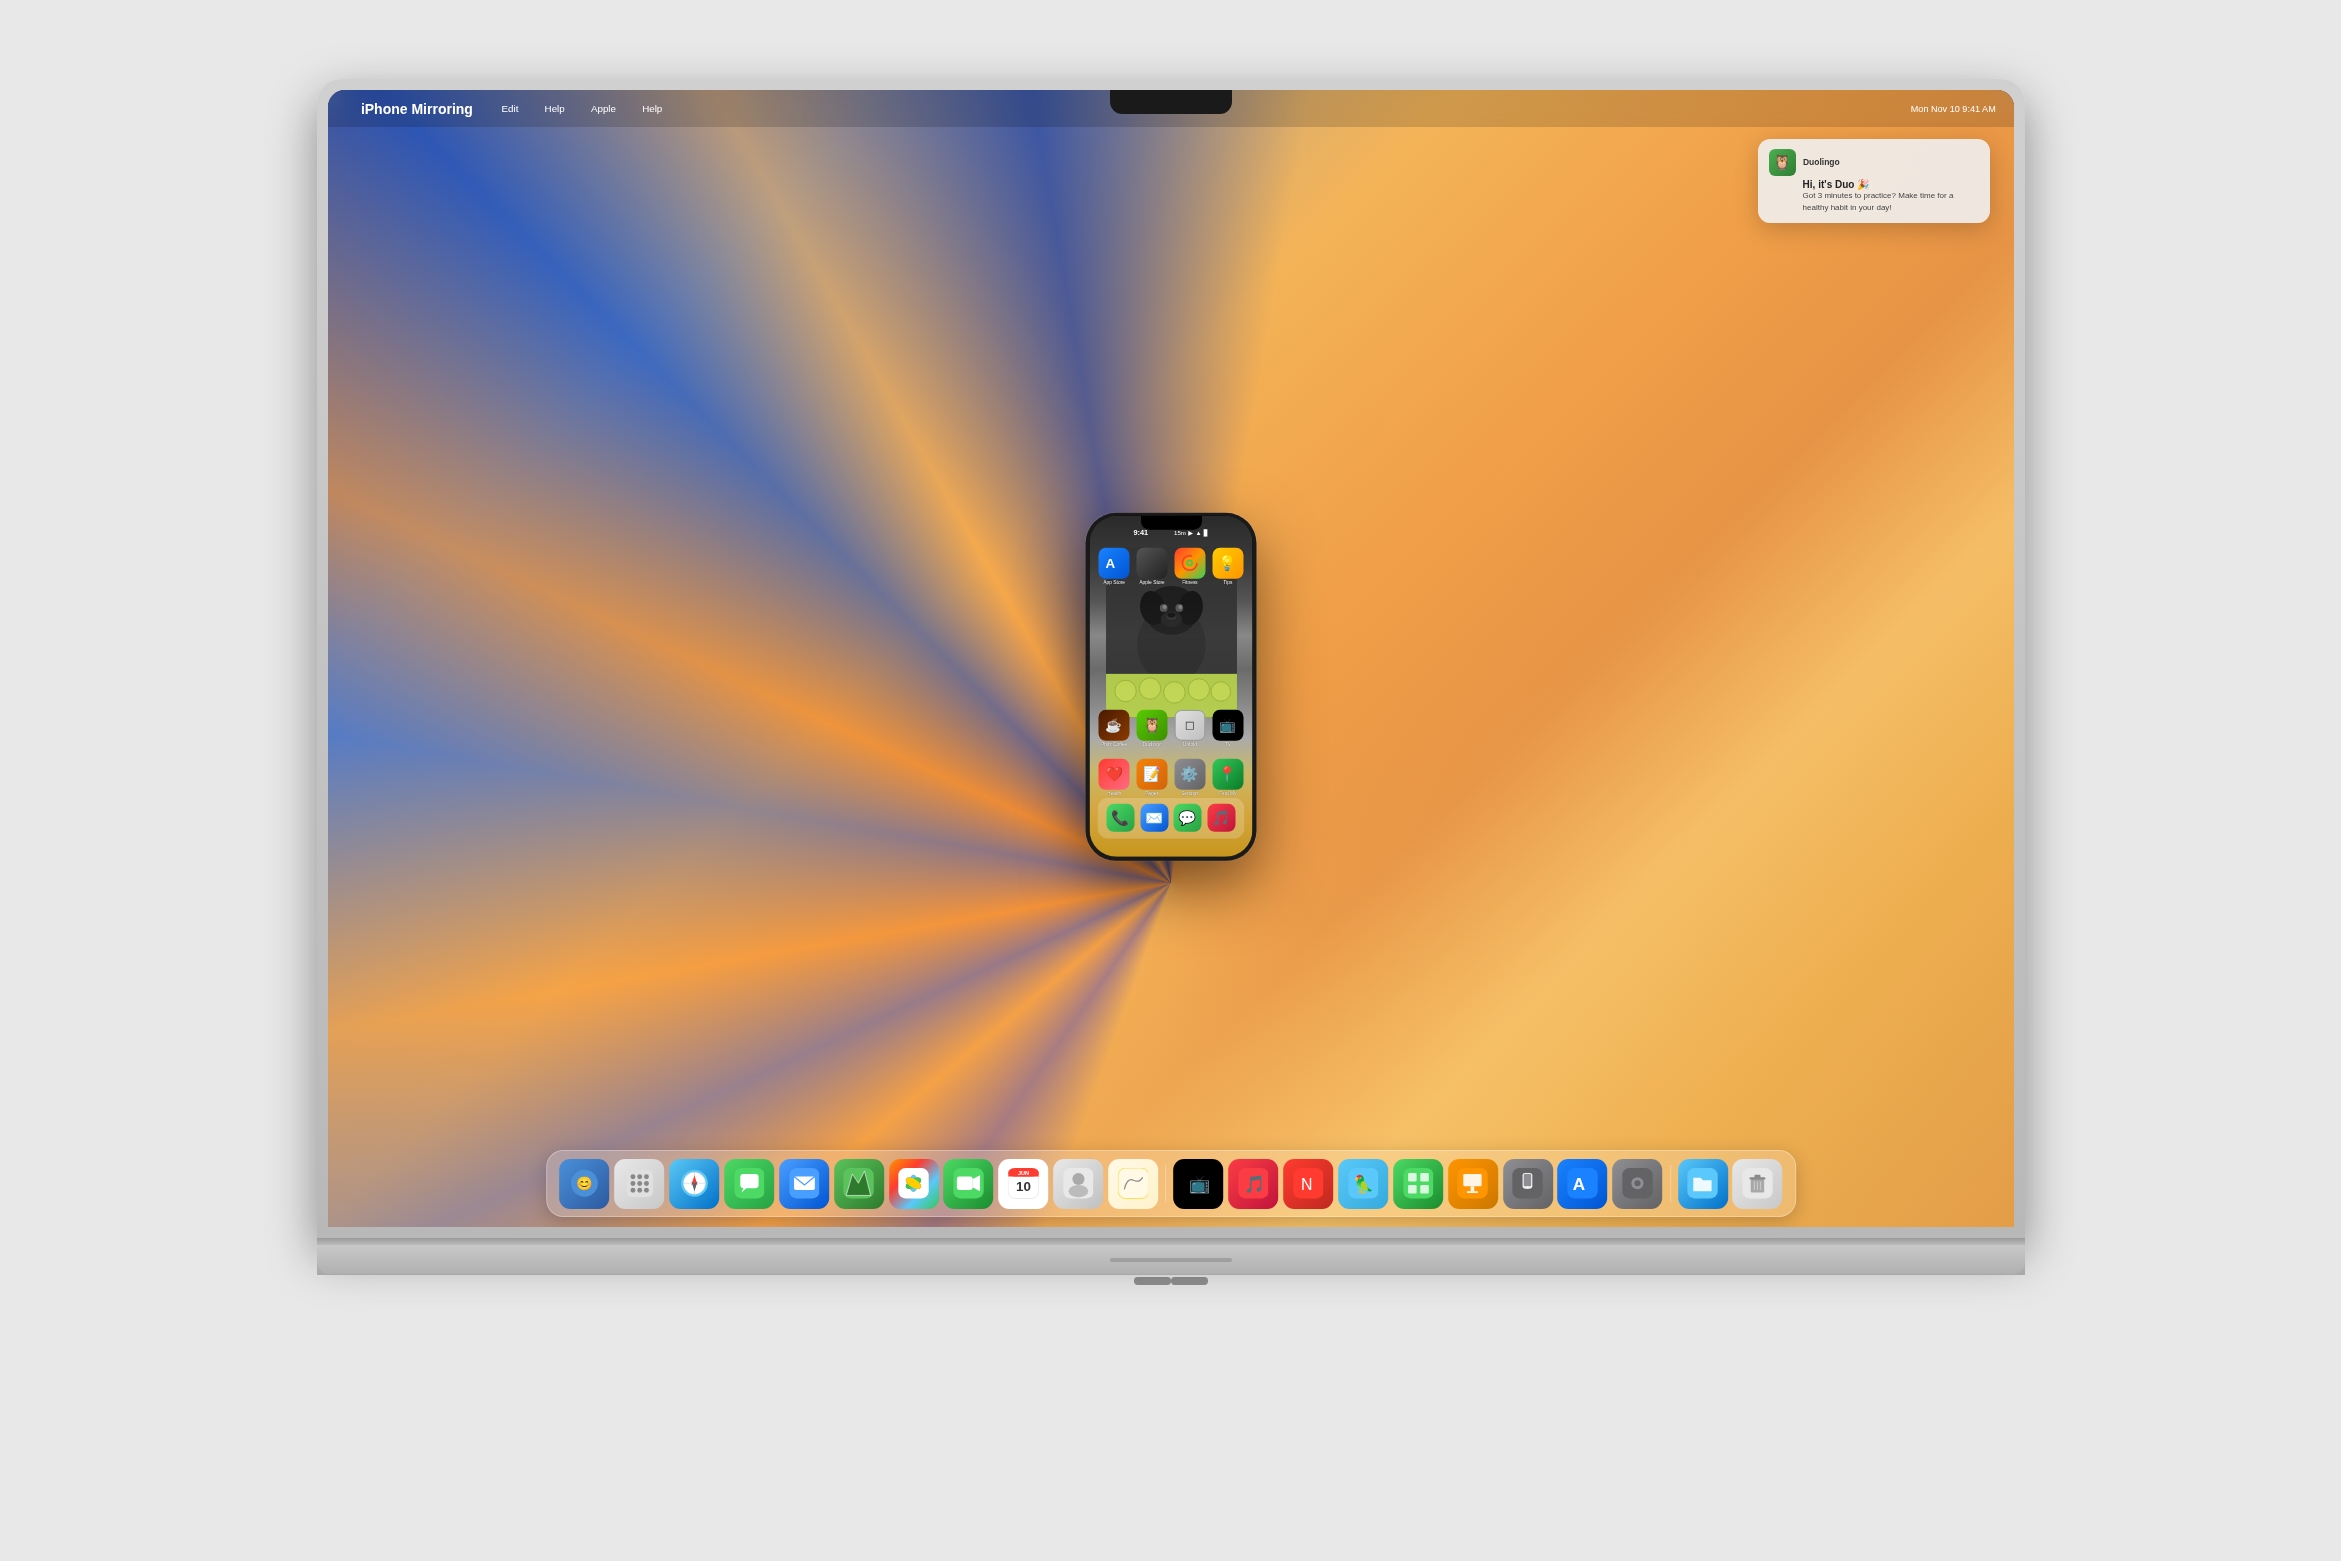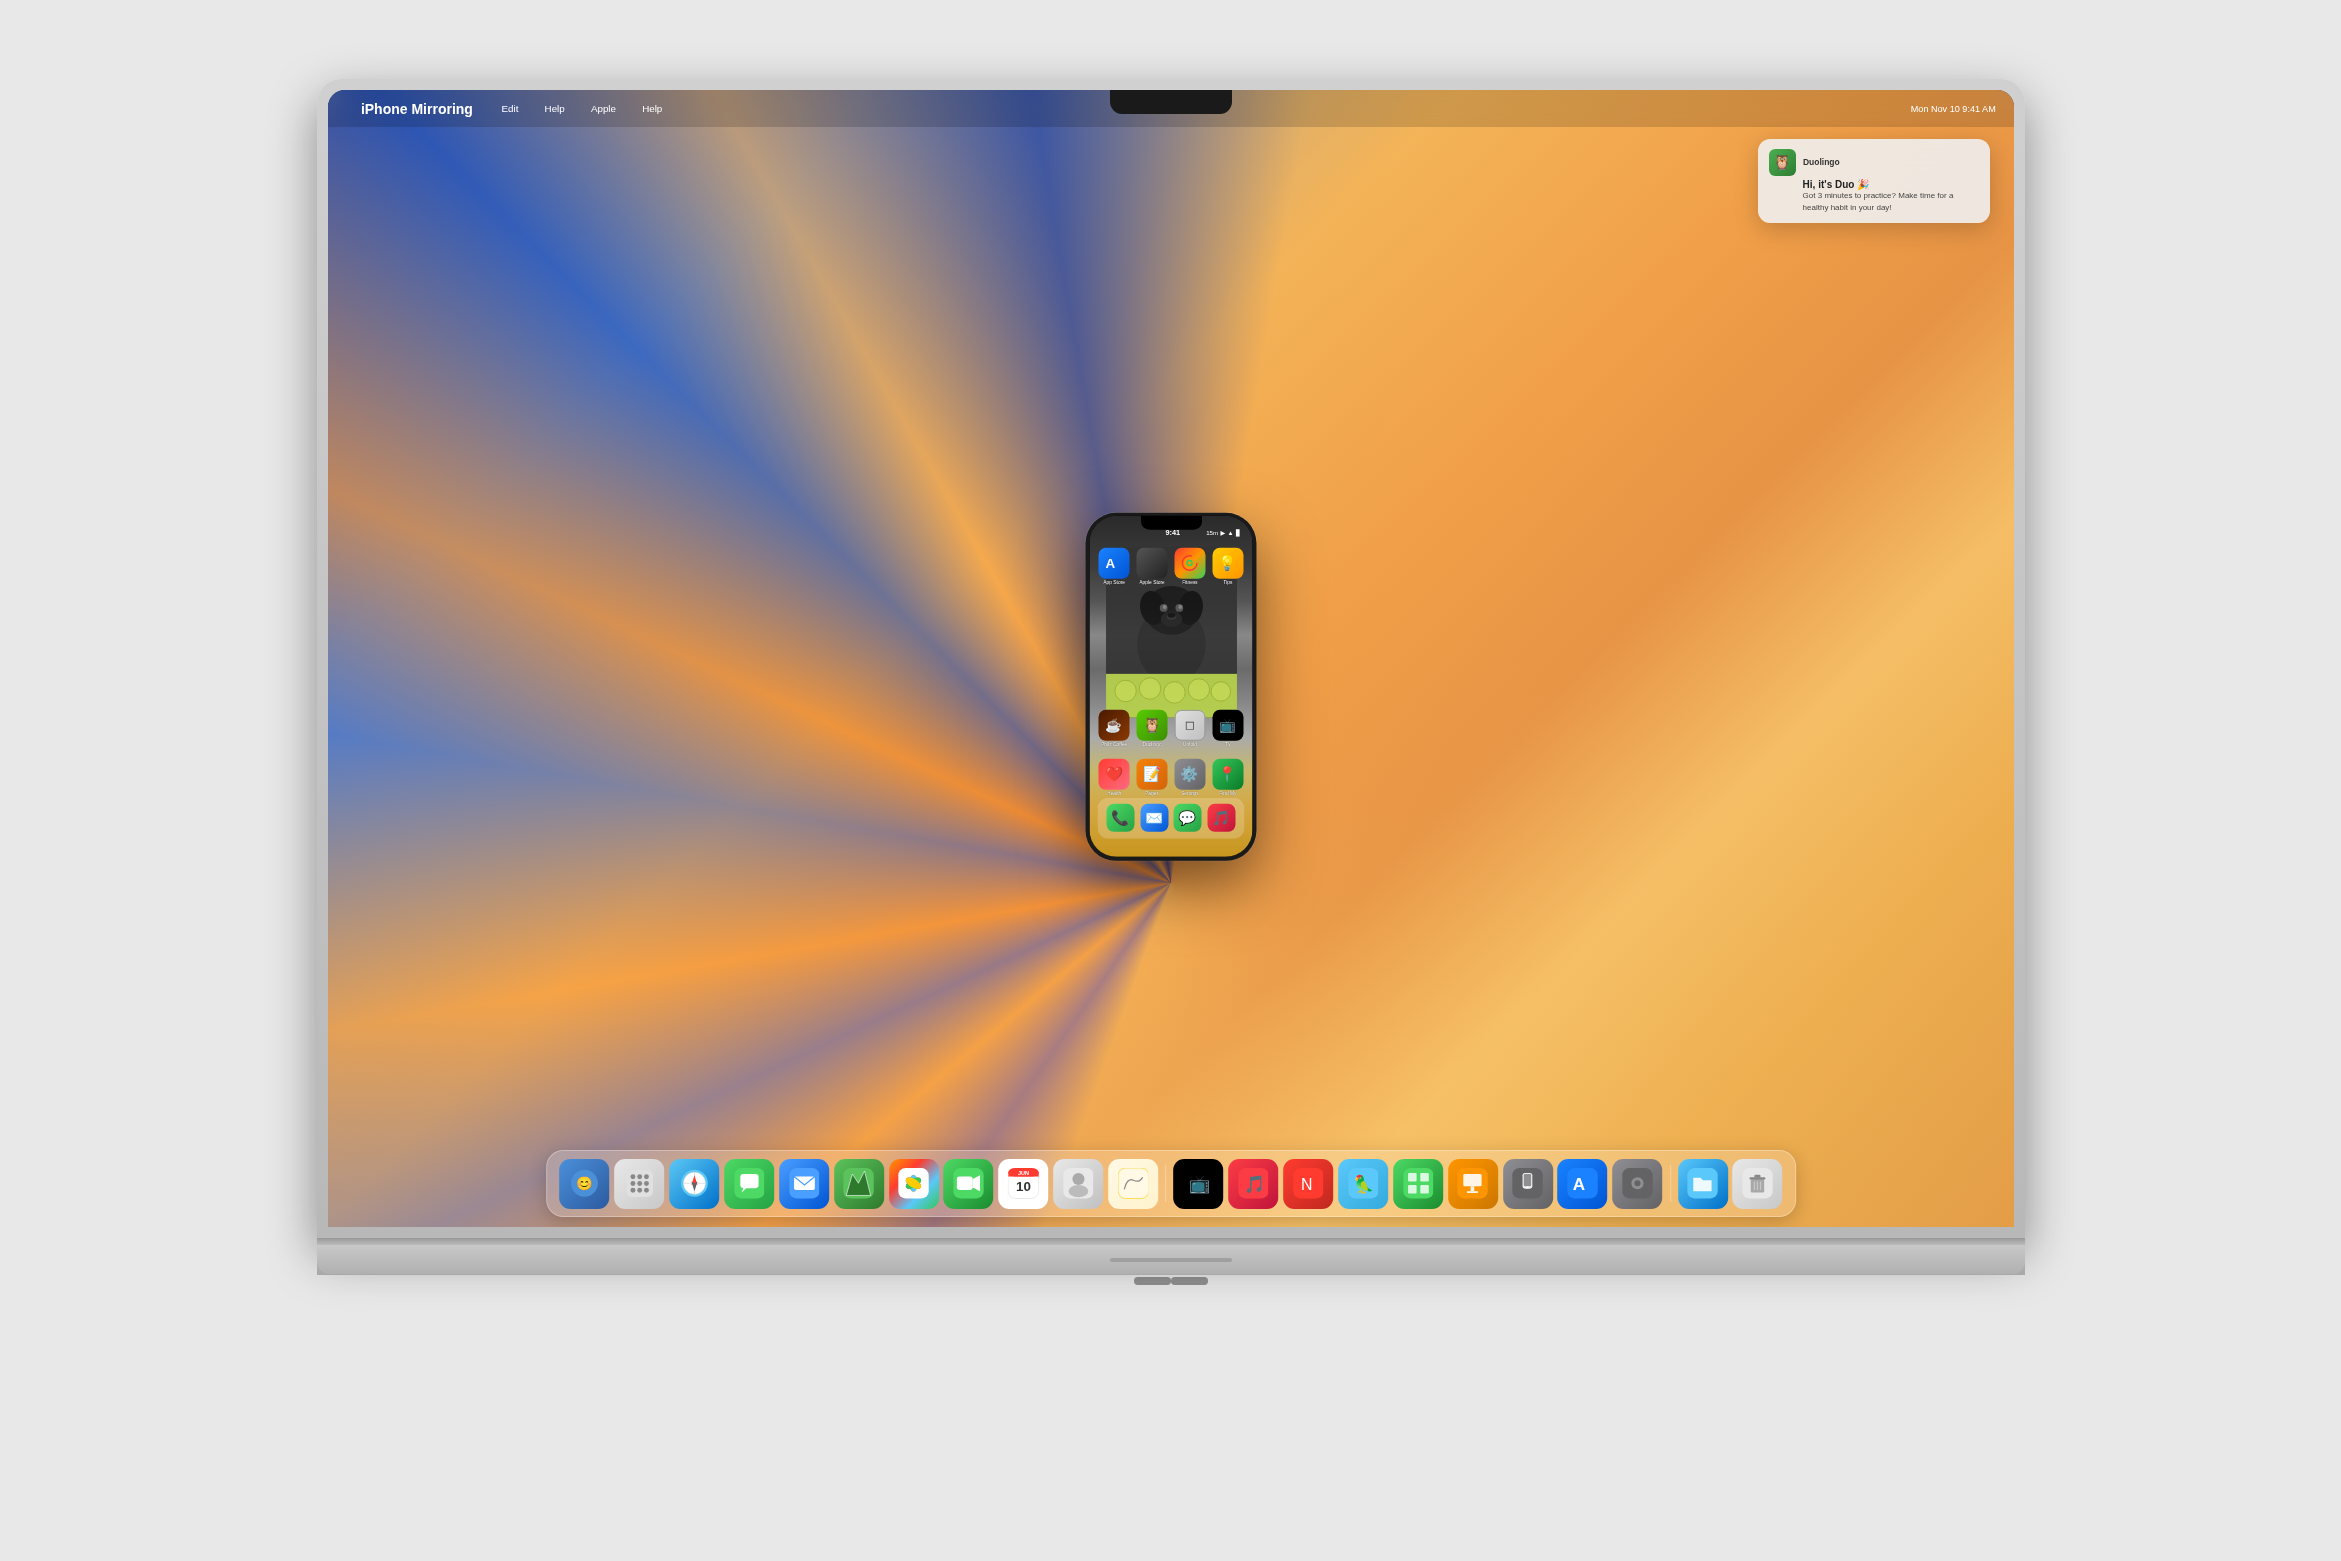--- a/index.html
+++ b/index.html
@@ -283,21 +283,21 @@
 
     
     .iphone-statusbar {
       position: absolute;
       top: 0;
       left: 0;
       right: 0;
       height: 27px;
       display: flex;
       align-items: center;
-      justify-content: flex-end;
+      justify-content: center;
       padding: 4.9px 12.2px 0;
       z-index: 5;
       gap: 26px;
     }
 
     .iphone-time {
       font-size: 7.3px;
       font-weight: 600;
       color: white;
     }

